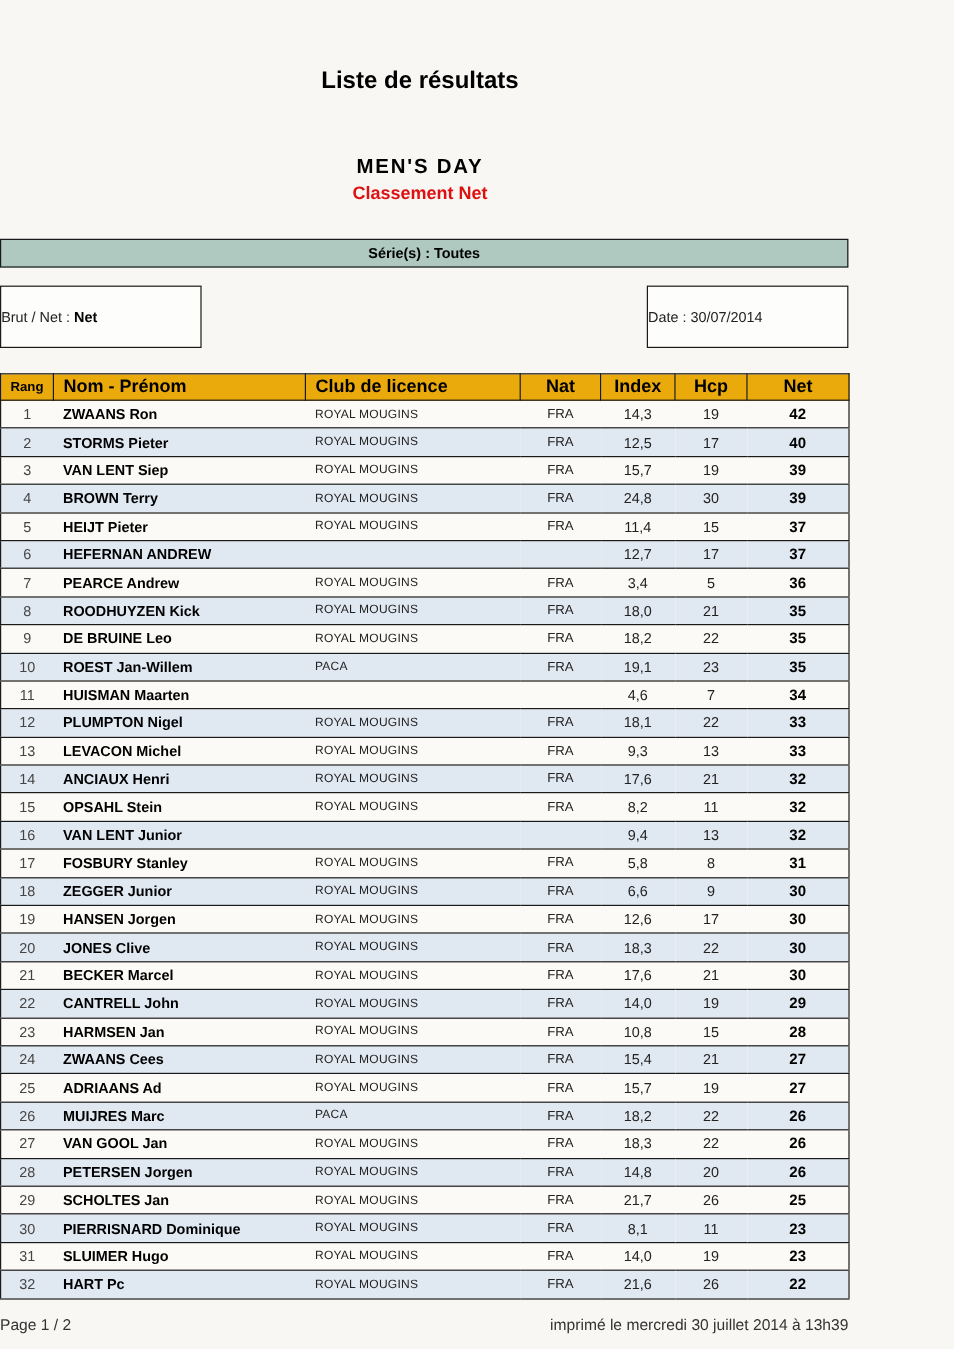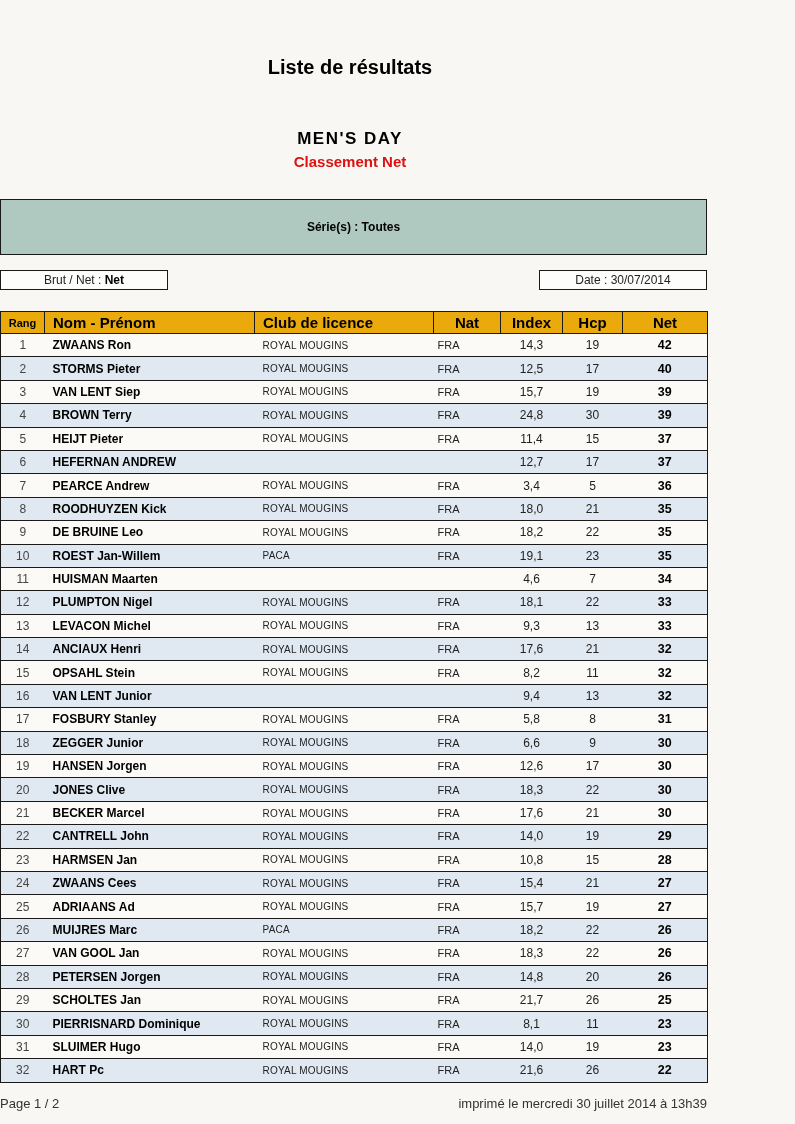--- a/index.html
+++ b/index.html
@@ -41,35 +41,35 @@
   }
 
   .content { width: 707px; margin: 0 auto; }
 
   .series-bar {
     margin-top: 28px;
     border: 1px solid var(--line);
     background: var(--series-bar-bg);
     text-align: center;
     font-size: 12px; font-weight: bold;
-    padding: 20px 0;
+    padding: 4px 0;
   }
 
   .filter-row {
     margin-top: 15px;
     display: flex;
     justify-content: space-between;
   }
   .filter-box {
     width: 168px;
     border: 1px solid var(--line);
     background: #FDFDFB;
-    text-align: center;
+    text-align: left;
     font-size: 12px;
-    padding: 2px 0;
+    padding: 18px 0;
     color: #222;
     white-space: nowrap;
   }
   .filter-box .bold { font-weight: bold; color: #000; }
 
   table.results {
     margin-top: 21px;
     width: 707px;
     border-collapse: collapse;
     table-layout: fixed;
@@ -91,21 +91,21 @@
   tbody tr:nth-child(even) { background: var(--row-alt-bg); }
   tbody td {
     height: 23.4px;
     padding: 0 4px;
     overflow: hidden;
     white-space: nowrap;
   }
   td.td-rang  { text-align: center; font-size: 12px; color: #444; }
   td.td-nom   { text-align: left; padding-left: 8px; font-size: 12px; font-weight: bold; }
   td.td-club  { text-align: left; padding-left: 8px; font-size: 10px; color: #222; letter-spacing: 0.2px; }
-  td.td-nat   { font-size: 11px; color: #222; }
+  td.td-nat   { text-align: center; font-size: 11px; color: #222; }
   td.td-index { text-align: center; font-size: 12px; color: #222; }
   td.td-hcp   { text-align: center; font-size: 12px; color: #222; }
   td.td-net   { text-align: center; font-size: 12.5px; font-weight: bold; }
 
   .footer {
     width: 707px; margin: 13px auto 0;
     display: flex; justify-content: space-between;
     font-size: 13px; color: #333;
   }
 </style>

